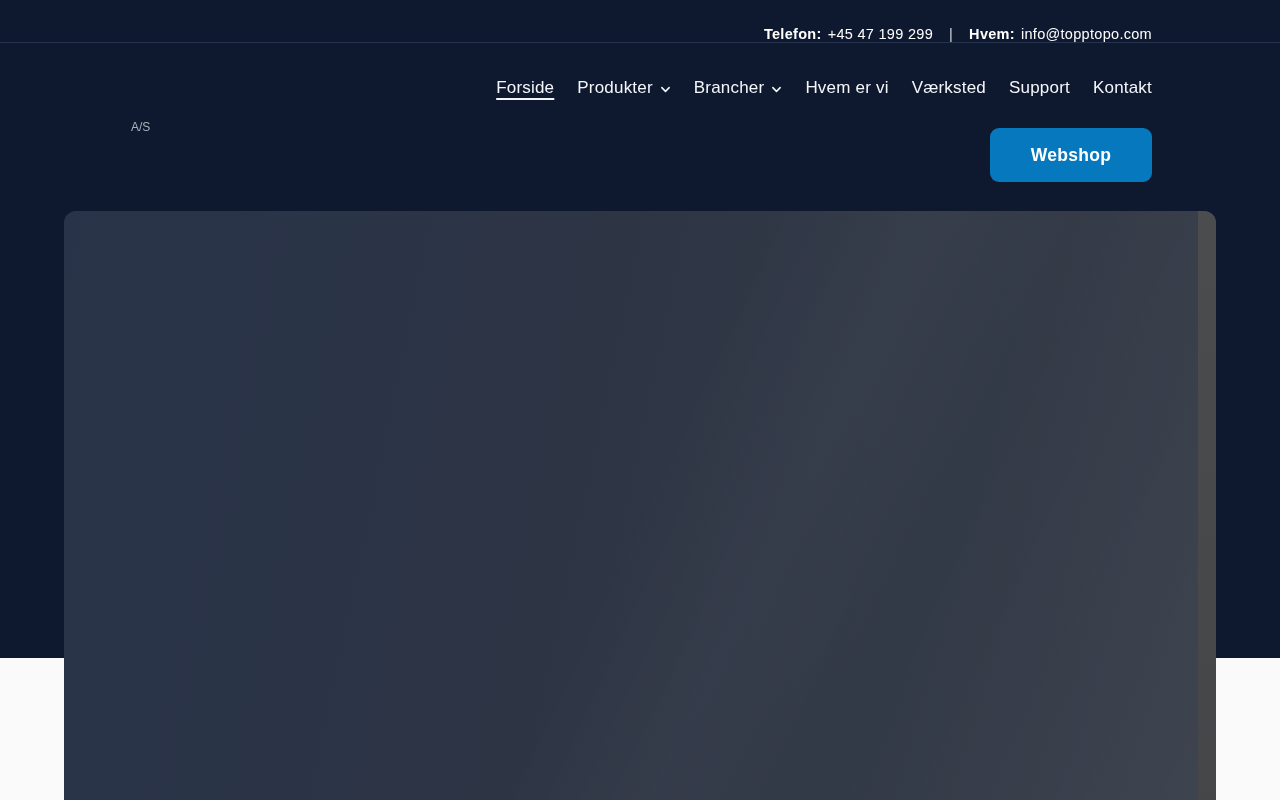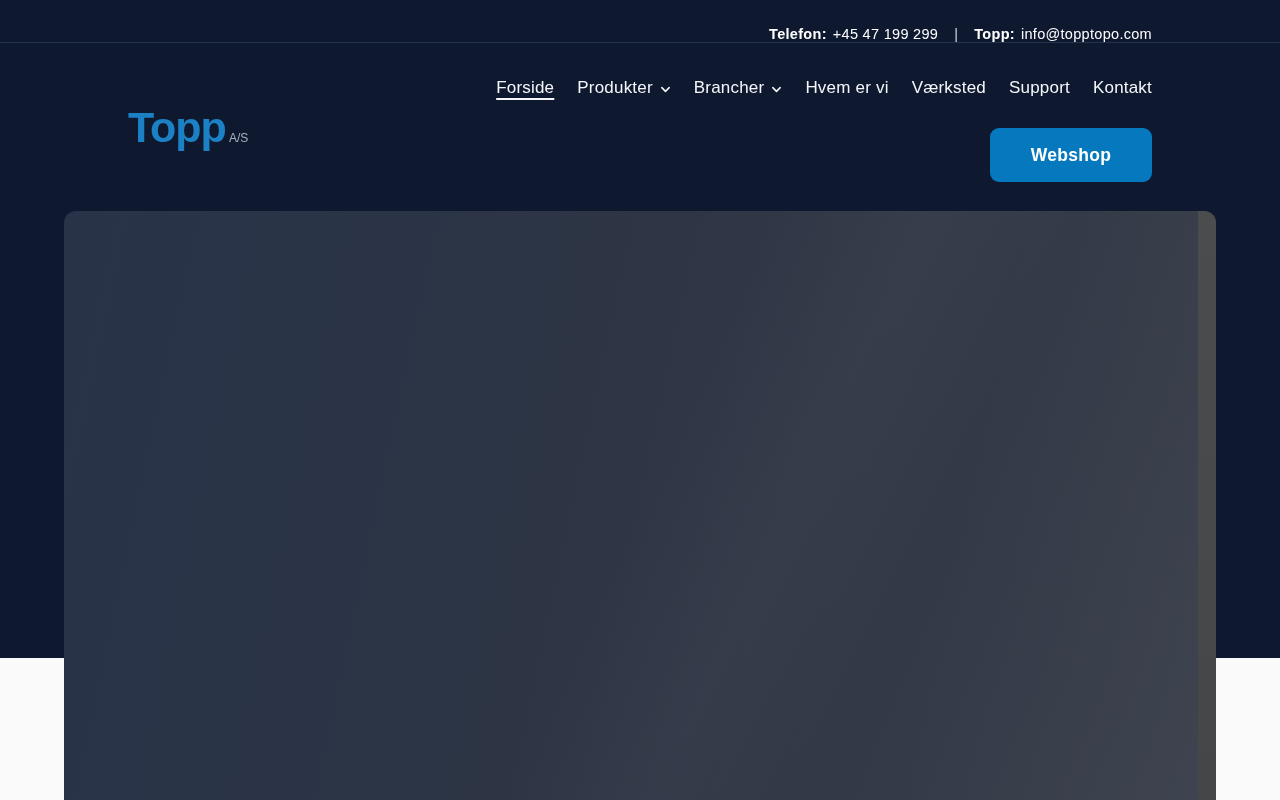--- a/index.html
+++ b/index.html
@@ -153,27 +153,26 @@
 </style>
 </head>
 <body>
 
 <div class="navy-bg"></div>
 
 <div class="topbar">
   <span class="bold">Telefon:</span>
   <span>+45 47 199 299</span>
   <span class="sep">|</span>
-  <span class="bold">Topp:</span>
+  <span class="bold">Hvem:</span>
   <span>info@topptopo.com</span>
 </div>
 
 <div class="header-main">
   <a class="logo">
-    <span class="logo-part1">Topp</span>
       <span class="logo-suffix">A/S</span>
   </a>
 
   <div class="header-right">
     <nav class="main-nav">
       <a class="nav-item active">
         <span>Forside</span>
       </a>
       <a class="nav-item has-dropdown">
         <span>Produkter</span>

